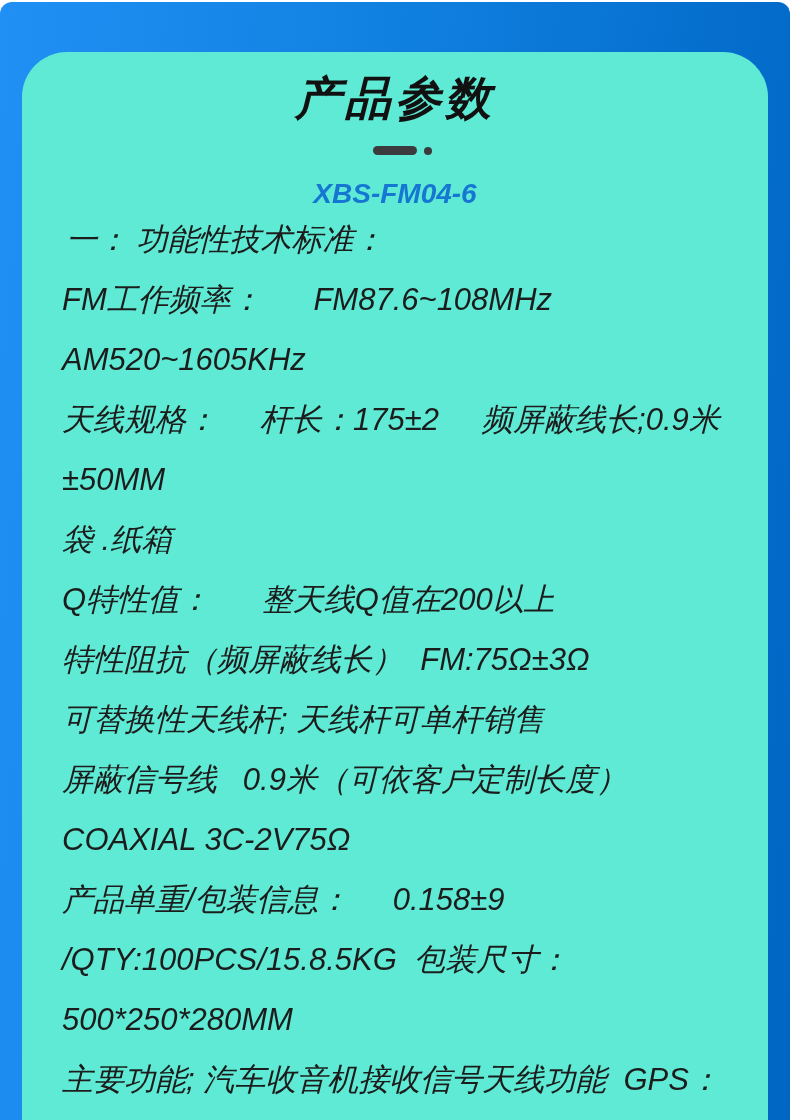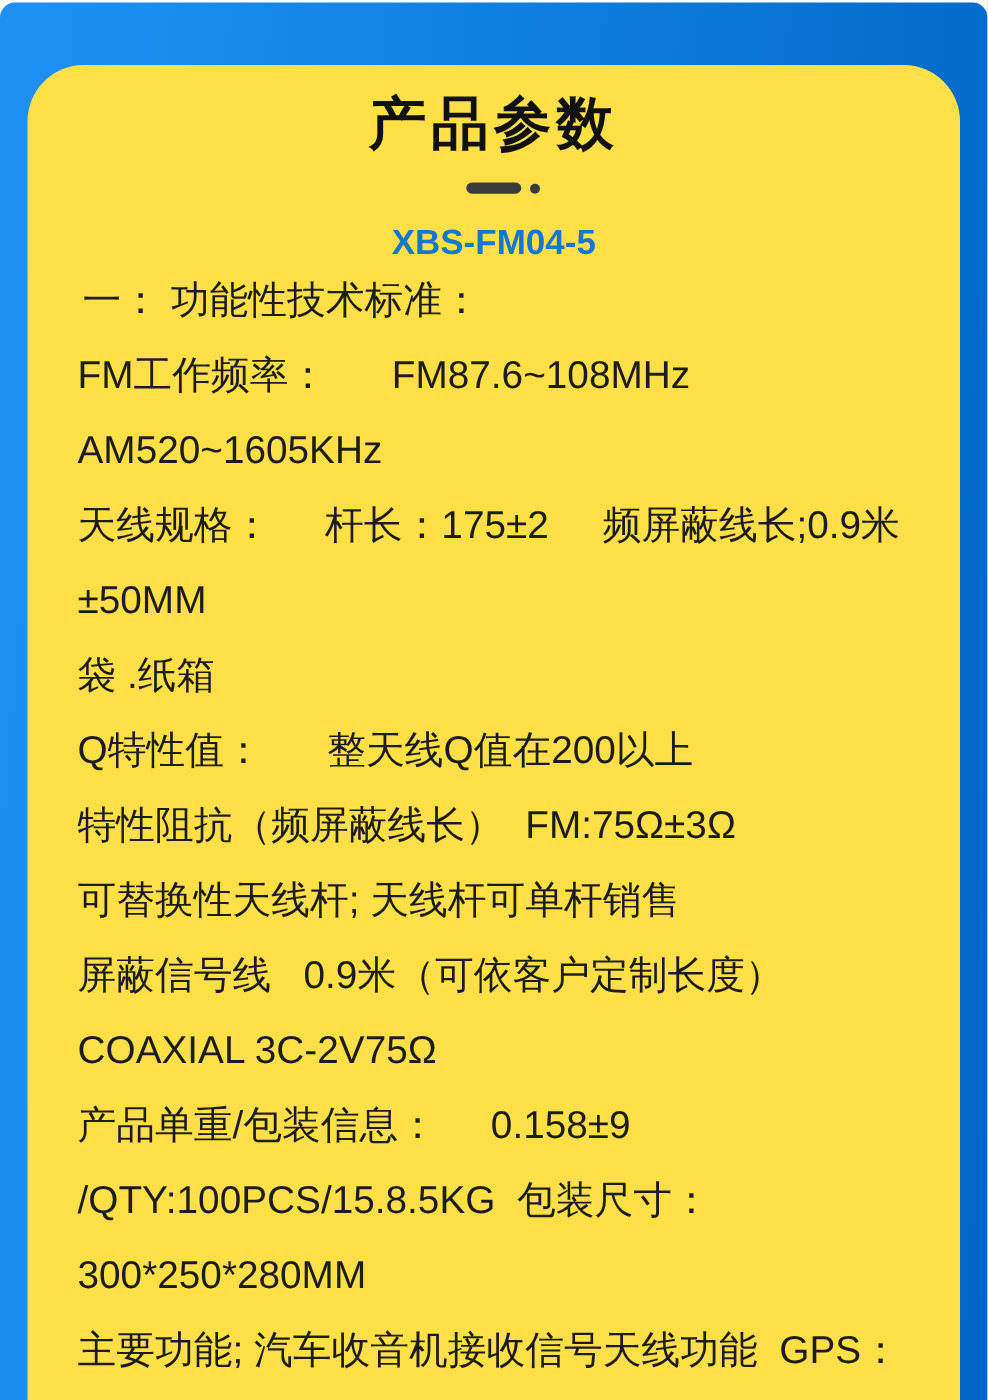--- a/index.html
+++ b/index.html
@@ -16,22 +16,23 @@
     left: 0; right: 0; top: 2px; bottom: 0;
     background: linear-gradient(95deg, #2190f5 0%, #1080e0 45%, #0066c4 100%);
     border-radius: 12px 12px 0 0;
   }
   .card {
     position: absolute;
     left: 22px;
     right: 22px;
     top: 52px;
     bottom: 0;
-    background: #fde047;
+    background: #5eead4;
     border-radius: 45px 45px 0 0;
+    font-style: italic;
   }
   .page-title {
     margin-top: 20px;
     text-align: center;
     font-size: 46px;
     line-height: 52px;
     font-weight: 700;
     color: #111111;
     letter-spacing: 4px;
   }
@@ -83,30 +84,30 @@
 
 <div class="card">
 
   <div class="page-title">产品参数</div>
 
   <div class="divider">
     <div class="divider-bar"></div>
     <div class="divider-dot"></div>
   </div>
 
-  <div class="product-model">XBS-FM04-5</div>
+  <div class="product-model">XBS-FM04-6</div>
 
   <div class="spec-list">
     <div class="line indent-sm">一： 功能性技术标准：</div>
     <div class="line">FM工作频率：      FM87.6~108MHz     AM520~1605KHz</div>
     <div class="line">天线规格：     杆长：175±2     频屏蔽线长;0.9米±50MM</div>
     <div class="line">袋 .纸箱</div>
     <div class="line">Q特性值：      整天线Q值在200以上</div>
     <div class="line">特性阻抗（频屏蔽线长）  FM:75Ω±3Ω</div>
     <div class="line">可替换性天线杆; 天线杆可单杆销售</div>
     <div class="line">屏蔽信号线   0.9米（可依客户定制长度）     COAXIAL 3C-2V75Ω</div>
     <div class="line">产品单重/包装信息：     0.158±9 /QTY:100PCS/15.8.5KG  包装尺寸：</div>
-    <div class="line">300*250*280MM</div>
+    <div class="line">500*250*280MM</div>
     <div class="line">主要功能; 汽车收音机接收信号天线功能  GPS：导航天线接收信号功</div>
 
   </div>
 
 </div>
 
 </body></html>

